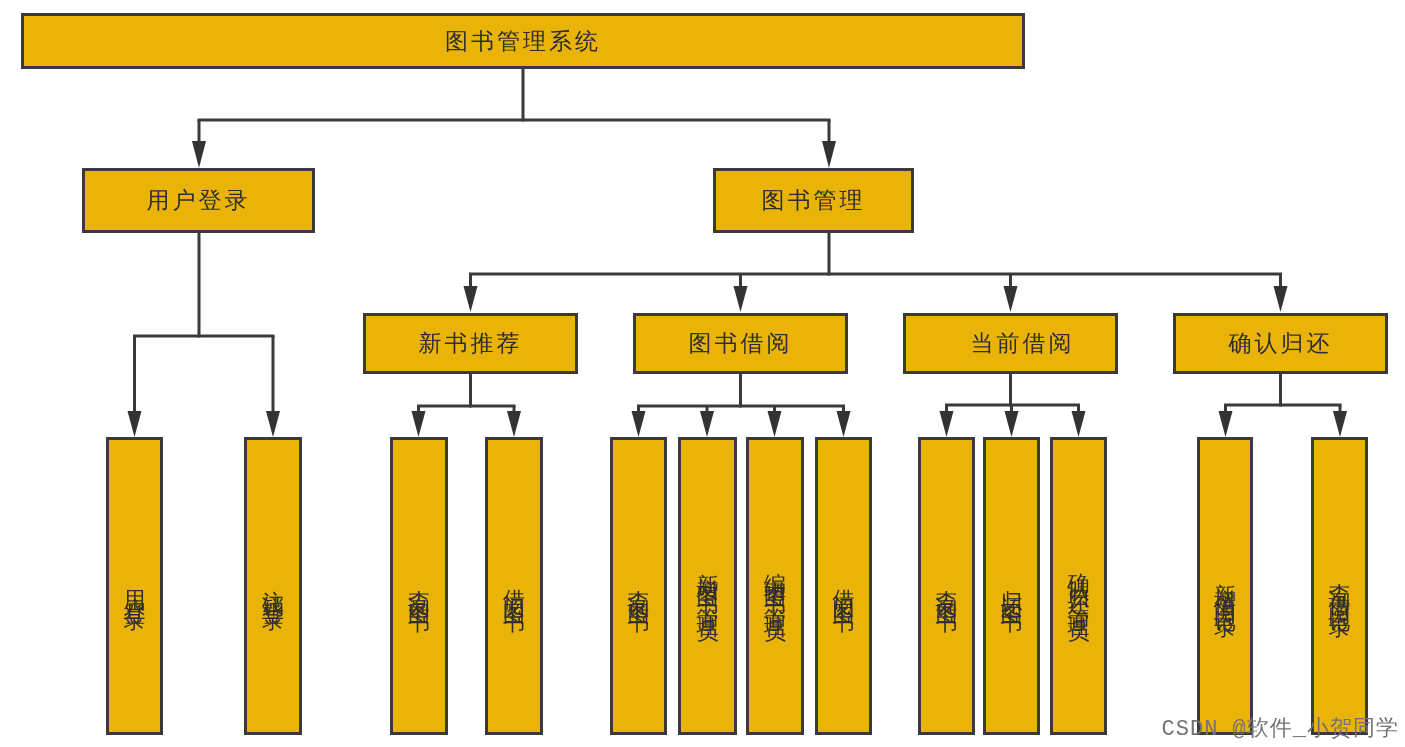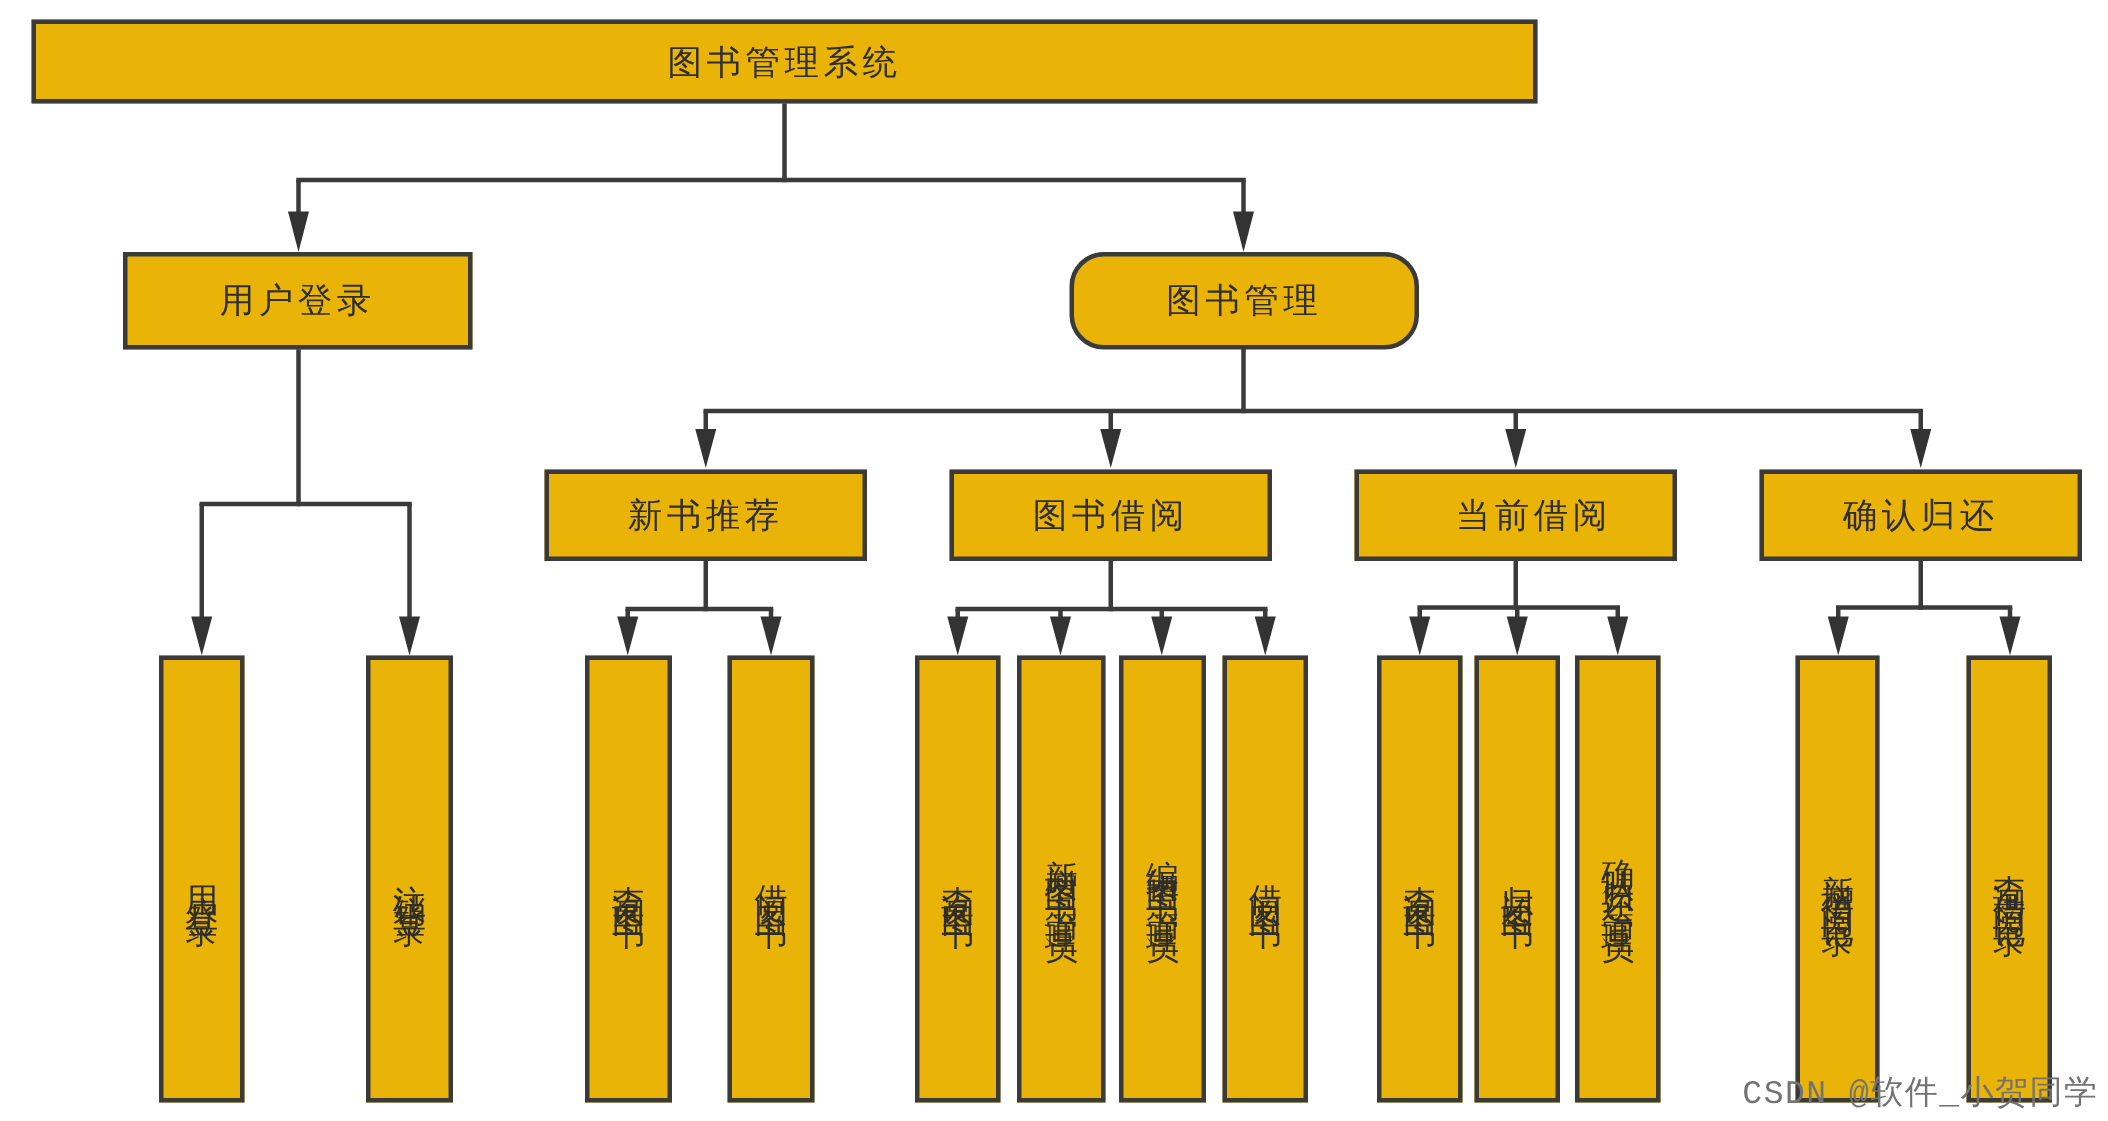--- a/index.html
+++ b/index.html
@@ -113,21 +113,21 @@
     </g>
   </svg>
 
   <div class="node h root" style="left:21px;top:13px;width:1004px;height:56px;">
     <span>图书管理系统</span>
   </div>
 
   <div class="node h" style="left:82px;top:168px;width:233px;height:65px;">
     <span>用户登录</span>
   </div>
-  <div class="node h" style="left:713px;top:168px;width:233px;height:65px;border-radius:23px;">
+  <div class="node h" style="left:713px;top:168px;width:201px;height:65px;">
     <span>图书管理</span>
   </div>
 
   <div class="node h" style="left:363px;top:313px;width:215px;height:61px;">
     <span>新书推荐</span>
   </div>
   <div class="node h" style="left:633px;top:313px;width:215px;height:61px;">
     <span>图书借阅</span>
   </div>
   <div class="node h" style="left:903px;top:313px;width:215px;height:61px;padding-left:24px;">

